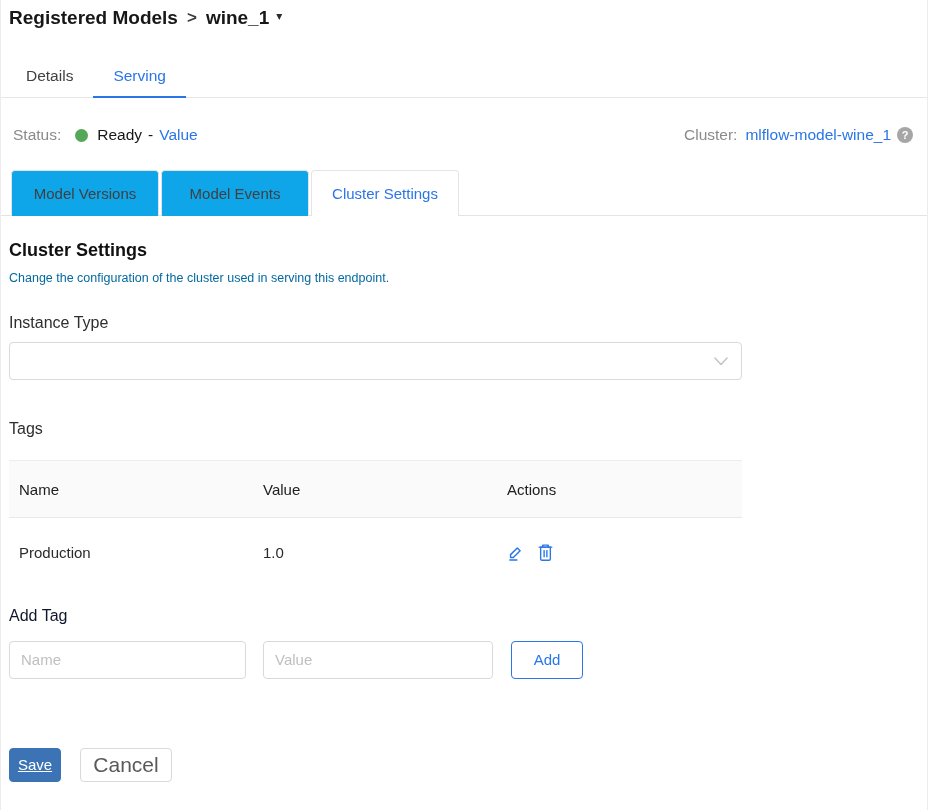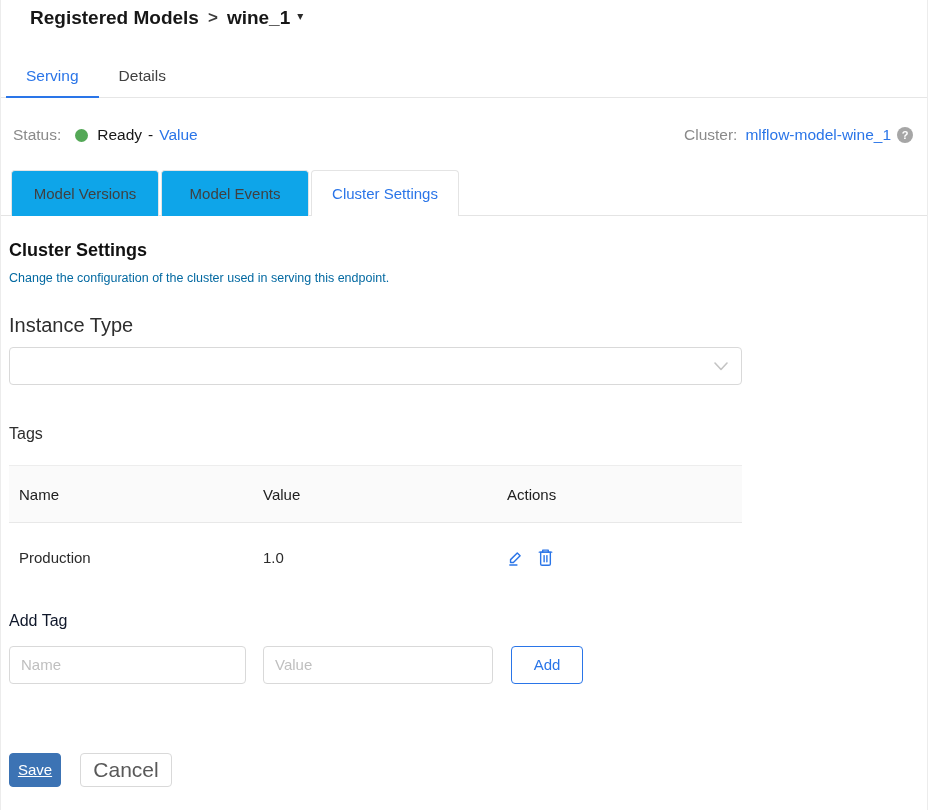--- a/index.html
+++ b/index.html
@@ -10,21 +10,21 @@
     overflow: hidden;
   }
   .container {
     width: 928px; height: 810px;
     border-left: 1px solid #ececec;
     border-right: 1px solid #ececec;
     background: #fff;
   }
 
   
-  .header { padding: 7px 14px 0 29px; text-align: center; }
+  .header { padding: 7px 14px 0 8px; text-align: center; }
   .breadcrumb { font-size: 19px; font-weight: bold; color: #171717; display: flex; align-items: center; }
   .breadcrumb .sep { margin: 0 9px; color: #3c3c3c; font-weight: 700; font-size: 17px; }
   .model-switcher { display: inline-flex; align-items: center; cursor: pointer; }
   .caret-down { font-size: 12px; color: #2b2b2b; margin-left: 7px; transform: translateY(-2px); }
 
   
   .tabs-bar {
     margin-top: 26px;
     border-bottom: 1px solid #e6e6e6;
     padding-left: 5px;
@@ -102,21 +102,21 @@
   .sub-tab.active::after {
     content: ""; position: absolute; left: 0; right: 0; bottom: -1px;
     height: 1px; background: #fff;
   }
 
   
   .panel { padding: 0 14px 0 8px; }
   .panel h2 { margin-top: 24px; font-size: 18px; font-weight: bold; color: #111; }
   .panel .desc { margin-top: 10px; font-size: 12.5px; color: #0369a1; }
 
-  .form-label { margin-top: 29px; font-size: 20px; color: #2e2e2e; font-weight: 500; }
+  .form-label { margin-top: 29px; font-size: 16px; color: #2e2e2e; font-weight: 500; }
 
   .select-box {
     margin-top: 10px;
     width: 733px; height: 38px;
     border: 1px solid #d9d9d9; border-radius: 4px;
     background: #fff;
     display: flex; align-items: center; justify-content: flex-end;
     padding-right: 13px;
     cursor: pointer;
   }
@@ -206,25 +206,25 @@
       <span>Registered Models</span>
       <span class="sep">&gt;</span>
       <span class="model-switcher">
         <span>wine_1</span>
         <span class="caret-down">▾</span>
       </span>
     </div>
   </div>
 
   <div class="tabs-bar">
+    <div class="tab">
+      <span>Details</span>
+    </div>
     <div class="tab active">
       <span>Serving</span>
-    </div>
-    <div class="tab">
-      <span>Details</span>
     </div>
   </div>
 
   <div class="status-row">
     <div class="status-left">
       <span class="muted">Status:</span>
       <span class="status-dot"></span>
       <span class="status-ready">Ready</span>
       <span class="dash">-</span>
       <a class="link">Value</a>

